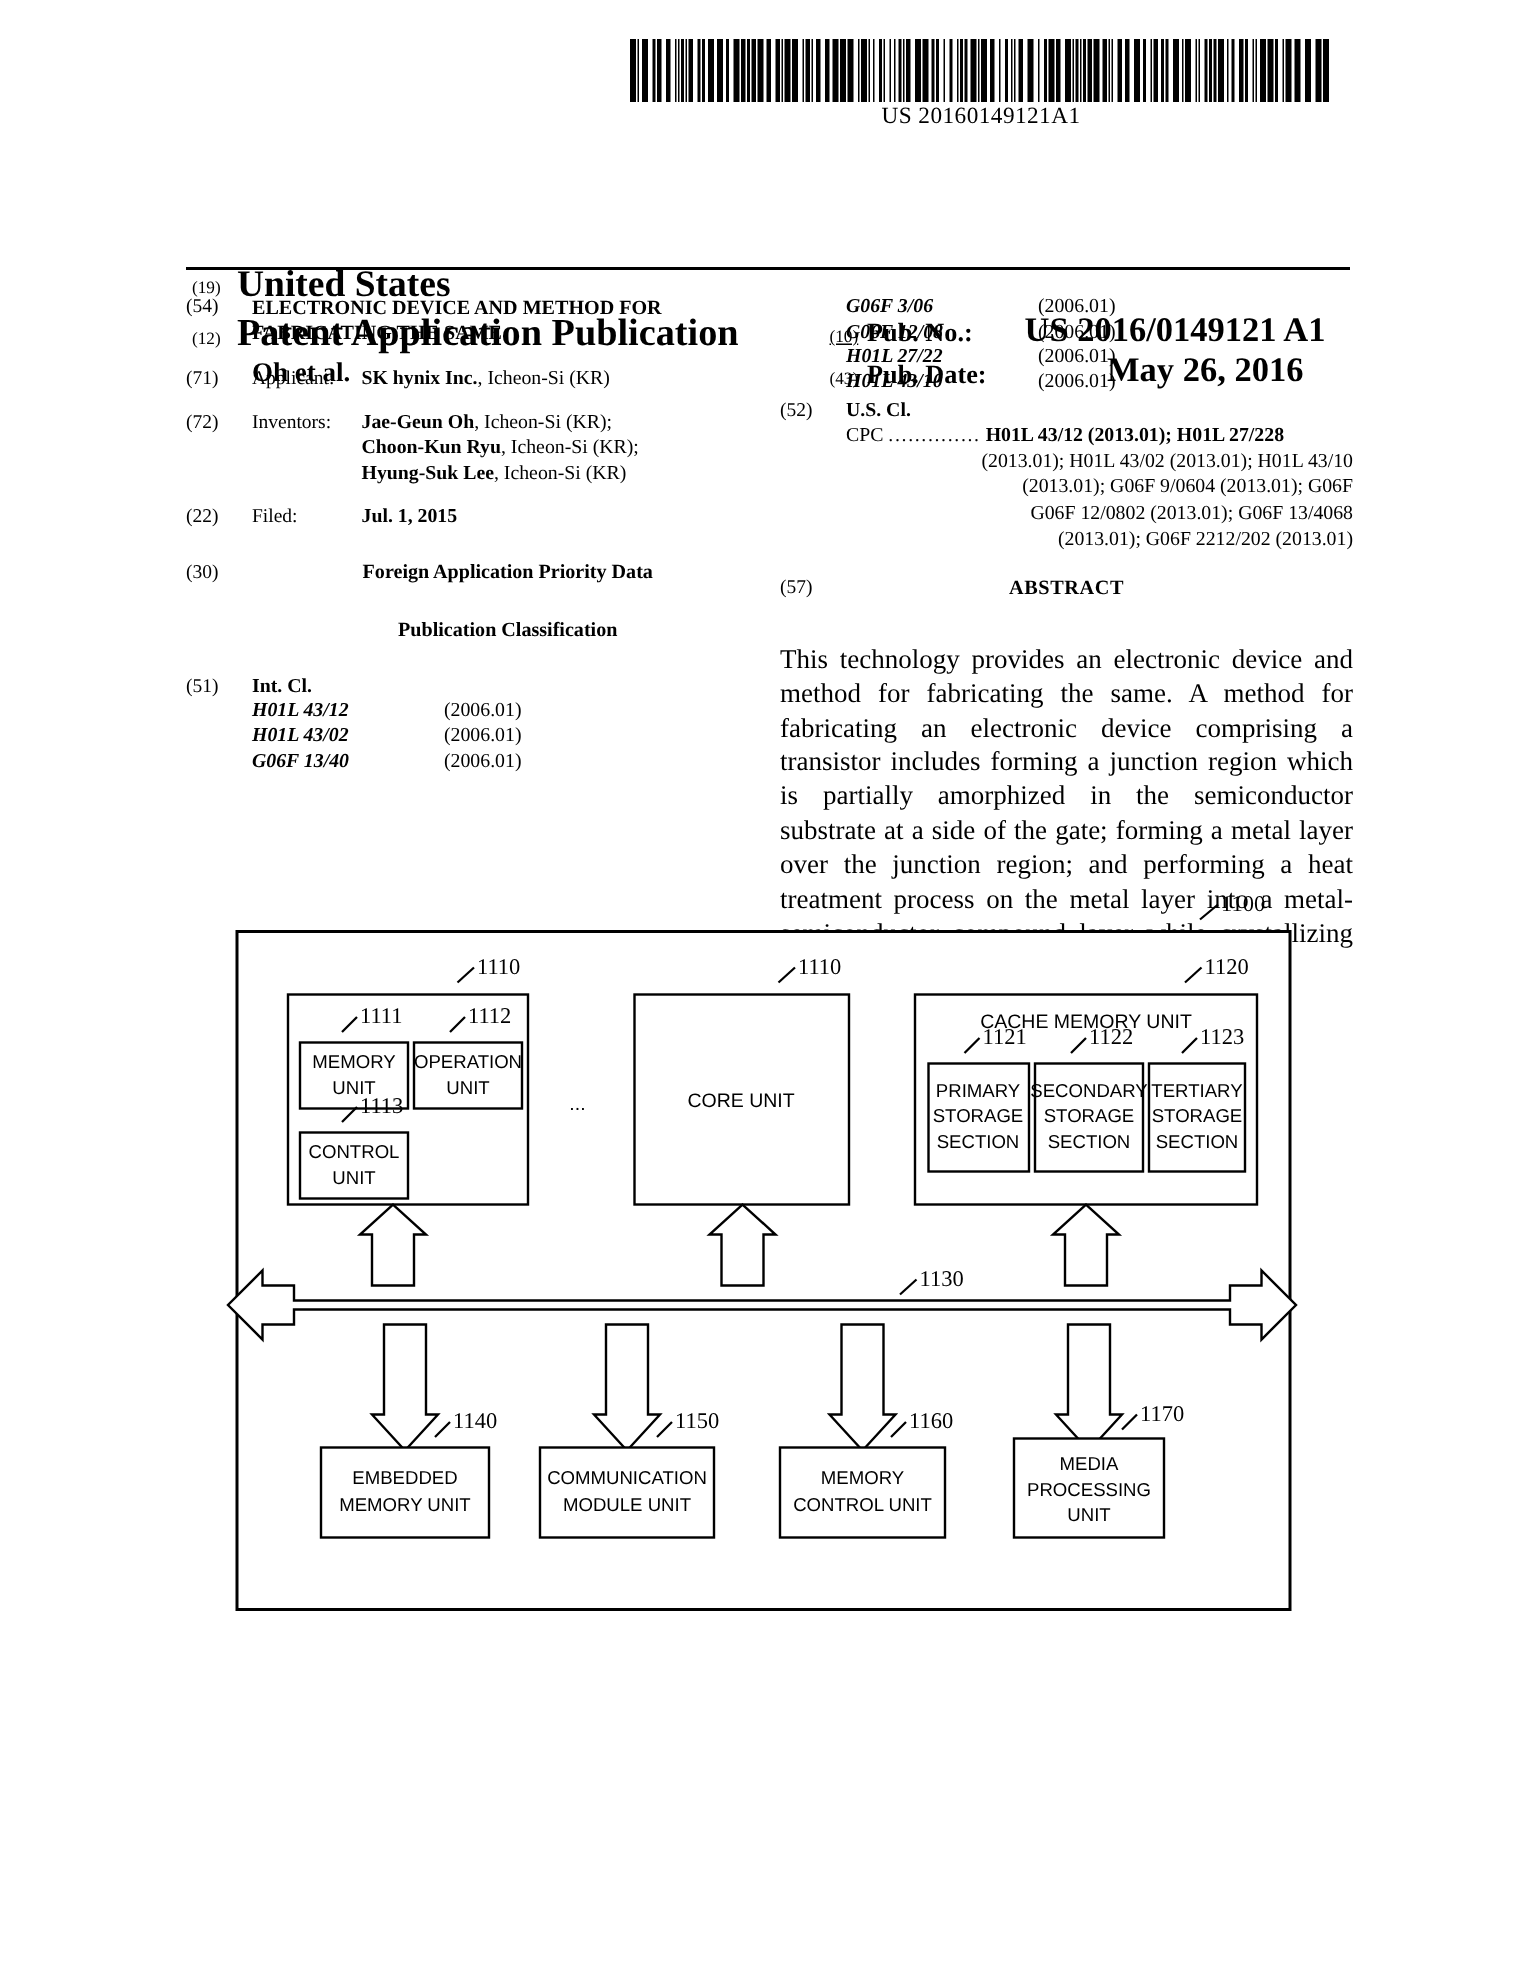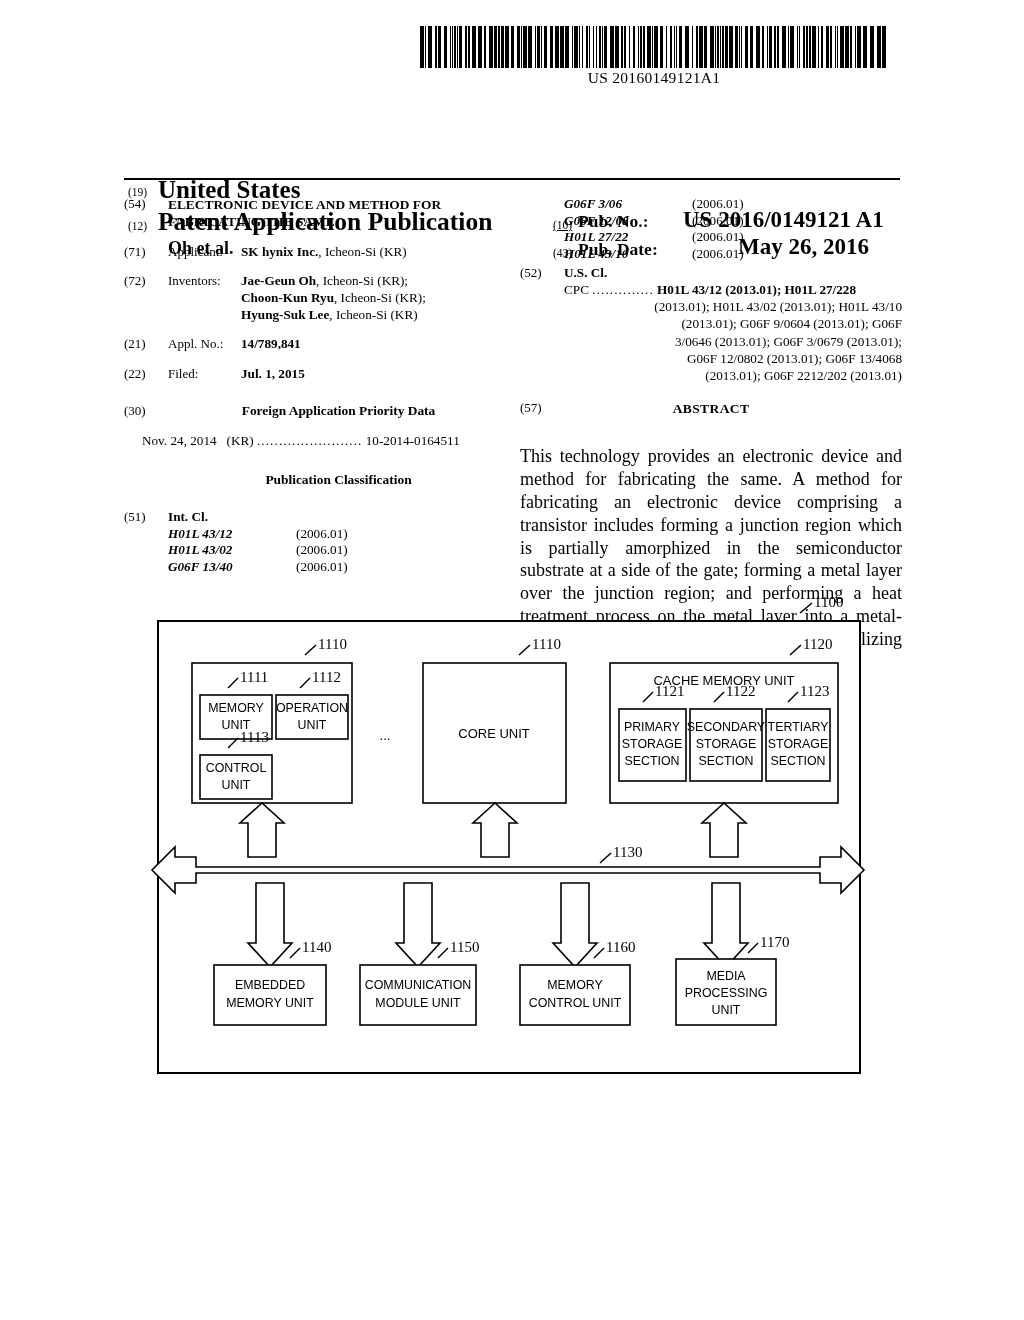--- a/index.html
+++ b/index.html
@@ -388,36 +388,30 @@
   <div class="fld">
     <span class="fld-num">(72)</span>
     <span class="fld-lbl">Inventors:</span>
     <div class="fld-body-ind">
       <div><b class="bld">Jae-Geun Oh</b><span>, Icheon-Si (KR);</span></div>
       <div><b class="bld">Choon-Kun Ryu</b><span>, Icheon-Si (KR);</span></div>
       <div><b class="bld">Hyung-Suk Lee</b><span>, Icheon-Si (KR)</span></div>
     </div>
   </div>
 
-  <div class="fld">
-    <span class="fld-num">(21)</span>
-    <span class="fld-lbl">Appl. No.:</span>
-    <div class="fld-body-ind"><b class="bld">14/789,841</b></div>
-  </div>
 
   <div class="fld">
     <span class="fld-num">(22)</span>
     <span class="fld-lbl">Filed:</span>
     <div class="fld-body-ind"><b class="bld">Jul. 1, 2015</b></div>
   </div>
 
   <div class="fld" style="margin-top:20px">
     <span class="fld-num">(30)</span>
     <div class="ctr-head-off">Foreign Application Priority Data</div>
-    <div class="prio-line"><span>Nov. 24, 2014</span>&nbsp;&nbsp;&nbsp;<span>(KR)</span>&nbsp;<span class="dots">........................</span>&nbsp;<span>10-2014-0164511</span></div>
   </div>
 
   <div class="ctr-head" style="margin-top:22px;margin-left:44px">Publication Classification</div>
 
   <div class="fld" style="margin-top:20px">
     <span class="fld-num">(51)</span>
     <div class="fld-body"><b class="bld">Int. Cl.</b></div>
     <div class="ipc-row"><span class="ipc-code">H01L 43/12</span><span class="ipc-date">(2006.01)</span></div>
     <div class="ipc-row"><span class="ipc-code">H01L 43/02</span><span class="ipc-date">(2006.01)</span></div>
     <div class="ipc-row"><span class="ipc-code">G06F 13/40</span><span class="ipc-date">(2006.01)</span></div>
@@ -433,21 +427,20 @@
     <div class="ipc-row"><span class="ipc-code">H01L 43/10</span><span class="ipc-date">(2006.01)</span></div>
   </div>
 
   <div class="fld" style="margin-top:2px">
     <span class="fld-num">(52)</span>
     <div class="fld-body"><b class="bld">U.S. Cl.</b></div>
     <div class="cpc-body">
       <div class="cpc-first"><span>CPC</span>&nbsp;<span class="dots">..............</span>&nbsp;<b class="itl">H01L 43/12 (2013.01); H01L 27/228</b></div>
       <div><span>(2013.01); H01L 43/02 (2013.01); H01L 43/10</span></div>
       <div><span>(2013.01); G06F 9/0604 (2013.01); G06F</span></div>
-      <div><span>3/0646 (2013.01); G06F 3/0679 (2013.01);</span></div>
       <div><span>G06F 12/0802 (2013.01); G06F 13/4068</span></div>
       <div><span>(2013.01); G06F 2212/202 (2013.01)</span></div>
     </div>
   </div>
 
   <div id="abstract-head" style="margin-top:16px">
     <span class="fld-num">(57)</span>
     <div id="abstract-title">ABSTRACT</div>
     <div id="abstract-text">This technology provides an electronic device and method for fabricating the same. A method for fabricating an electronic device comprising a transistor includes forming a junction region which is partially amorphized in the semiconductor substrate at a side of the gate; forming a metal layer over the junction region; and performing a heat treatment process on the metal layer into a metal-semiconductor compound layer while crystallizing the junction region.</div>
   </div>

